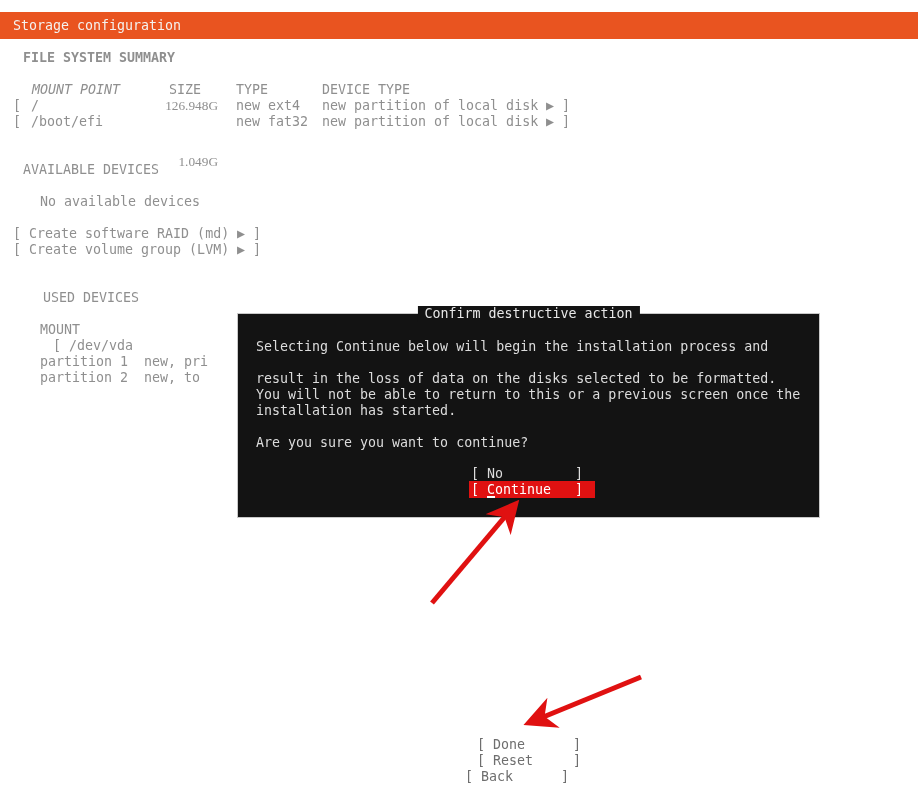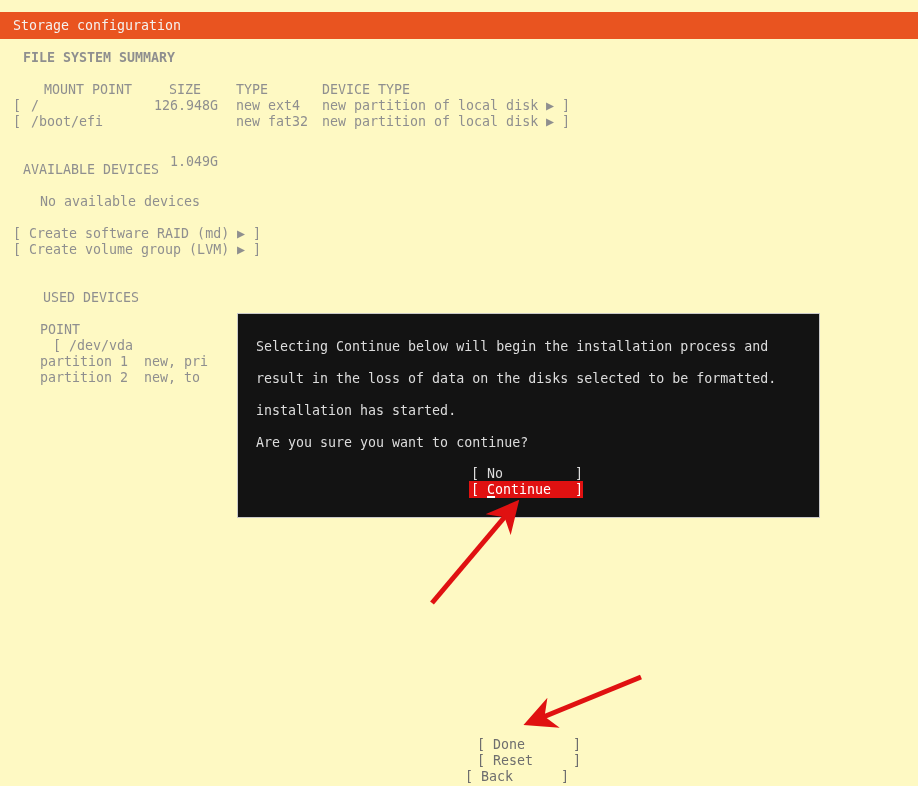--- a/index.html
+++ b/index.html
@@ -1,18 +1,18 @@
 <!DOCTYPE html>
 <html><head>
 <meta charset="utf-8">
 <style>
   html,body{margin:0;padding:0;background:#131313;}
   #screen{
     position:relative;width:918px;height:786px;overflow:hidden;
-    background:#fef9c3;
+    background:#ffffff;
     font-family:"DejaVu Sans Mono", monospace;
   }
   .t{
     position:absolute;white-space:pre;
     font:13.3px/16px "DejaVu Sans Mono", monospace;
     color:#8f8f8f;
   }
   .dim{color:#8f8f8f;}
   .dim2{color:#6e6e6e;}
   .bright{color:#dcdcdc;}
@@ -26,43 +26,43 @@
     box-sizing:border-box;border:1px solid #c9c9c9;background:#131313;
   }
   .dialog-title{
     position:absolute;top:-8px;left:50%;transform:translateX(-50%);
     background:#131313;padding:0 7px;color:#e8e8e8;white-space:pre;
     font:13.3px/16px "DejaVu Sans Mono", monospace;
   }
   .btn{color:#dcdcdc;}
   .btn-danger{
     background:#e01111;color:#ffffff;
-    padding:1px 0 0 2px;
+    padding:1px 12px 0 2px;
   }
   .accel{
     text-decoration:underline;
     text-decoration-thickness:2px;
     text-decoration-color:#ffffff;
     text-underline-offset:2px;
   }
-  .size-col{display:inline-block;width:88px;text-align:right;}
+  .size-col{display:inline-block;width:88px;text-align:right;font-family:Liberation Serif, serif;}
   #arrows{position:absolute;left:0;top:0;width:918px;height:786px;pointer-events:none;z-index:50;}
 </style>
 </head>
 <body>
 
 <div id="screen">
 
   <div class="titlebar">
     <span class="t">Storage configuration</span>
   </div>
 
   <span class="t dim" style="left:23px;top:50px;font-weight:bold;">FILE SYSTEM SUMMARY</span>
 
-  <span class="t dim" style="left:44px;top:82px;">MOUNT POINT</span>
+  <span class="t dim" style="left:32px;top:82px;font-style:italic;">MOUNT POINT</span>
   <span class="t dim" style="left:169px;top:82px;">SIZE</span>
   <span class="t dim" style="left:236px;top:82px;">TYPE</span>
   <span class="t dim" style="left:322px;top:82px;">DEVICE TYPE</span>
 
   <div>
     <span class="t dim" style="left:13px;top:98px;">[</span>
     <span class="t dim" style="left:31px;top:98px;">/</span>
     <span class="t dim size-col" style="left:130px;top:98px;">126.948G</span>
     <span class="t dim" style="left:236px;top:98px;">new ext4</span>
     <span class="t dim" style="left:322px;top:98px;">new partition of local disk</span>
@@ -88,29 +88,31 @@
     <span class="t dim" style="left:237px;top:226px;">▶</span>
     <span class="t dim" style="left:253px;top:226px;">]</span>
   </div>
   <div>
     <span class="t dim" style="left:13px;top:242px;">[ Create volume group (LVM) </span>
     <span class="t dim" style="left:237px;top:242px;">▶</span>
     <span class="t dim" style="left:253px;top:242px;">]</span>
   </div>
 
   <span class="t dim" style="left:23px;top:290px;margin-left:20px;">USED DEVICES</span>
-  <span class="t dim" style="left:40px;top:322px;">POINT</span>
+  <span class="t dim" style="left:40px;top:322px;">MOUNT</span>
   <span class="t dim" style="left:13px;top:338px;margin-left:40px;">[ /dev/vda</span>
   <span class="t dim" style="left:40px;top:354px;">partition 1  new, pri</span>
   <span class="t dim" style="left:40px;top:370px;">partition 2  new, to</span>
 
   <div class="dialog">
+    <span class="dialog-title">Confirm destructive action</span>
 
     <span class="t bright" style="left:18px;top:25px;text-align:center;">Selecting Continue below will begin the installation process and</span>
     <span class="t bright" style="left:18px;top:41px;margin-top:16px;">result in the loss of data on the disks selected to be formatted.</span>
+    <span class="t bright" style="left:18px;top:73px;">You will not be able to return to this or a previous screen once the</span>
     <span class="t bright" style="left:18px;top:89px;">installation has started.</span>
     <span class="t bright" style="left:18px;top:121px;">Are you sure you want to continue?</span>
 
     <span class="t btn" style="left:233px;top:152px;">[ No         ]</span>
 
     <span class="t btn-danger" style="left:231px;top:167px;"><span>[ </span><span class="accel">C</span><span>ontinue   ]</span></span>
   </div>
 
   <span class="t dim2" style="left:477px;top:737px;">[ Done      ]</span>
   <span class="t dim2" style="left:477px;top:753px;">[ Reset     ]</span>

